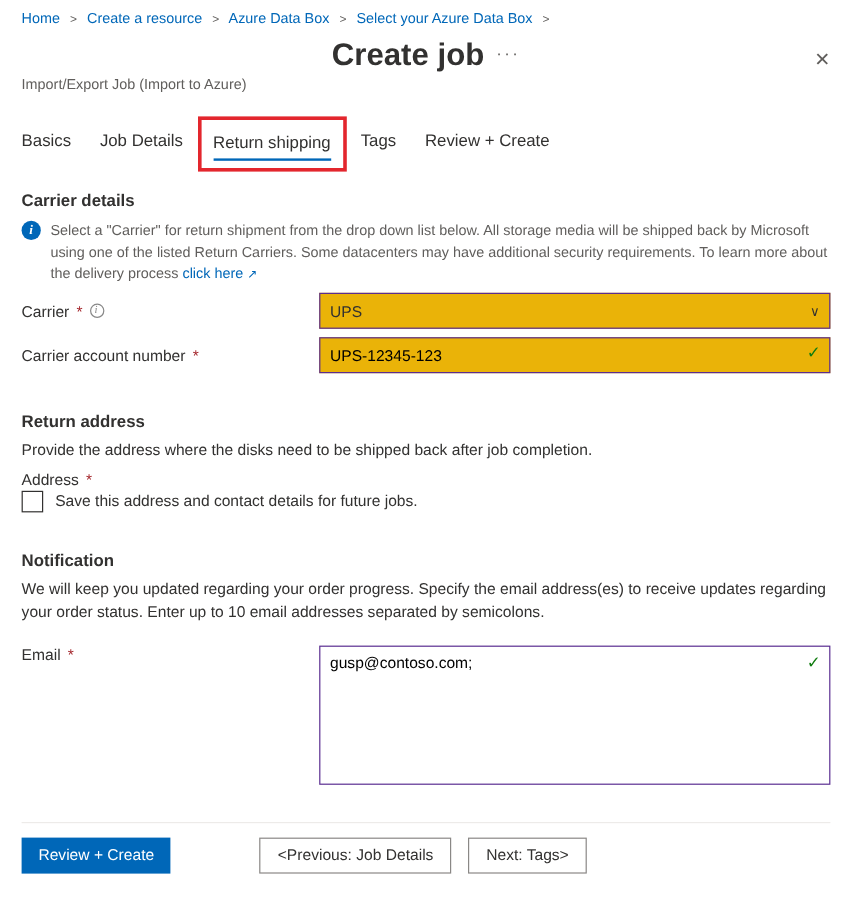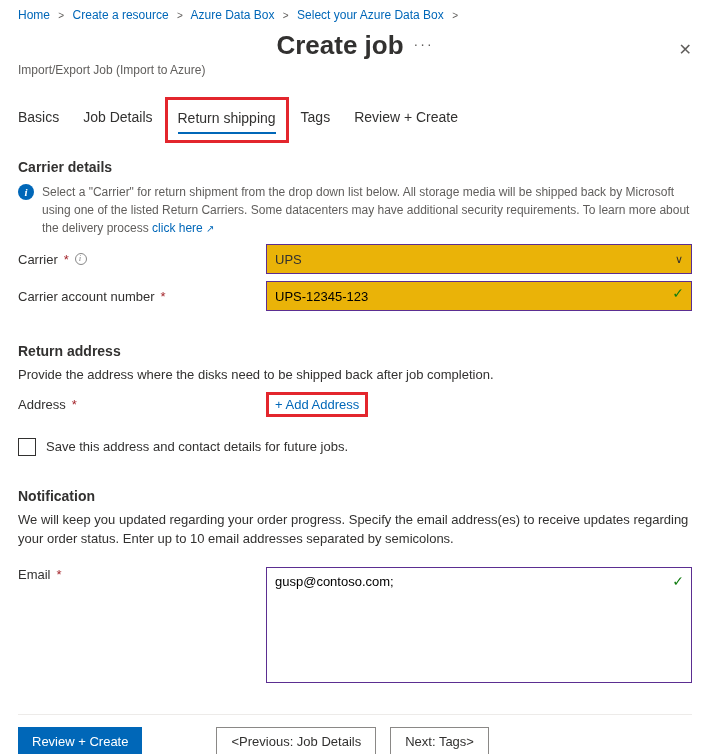--- a/index.html
+++ b/index.html
@@ -40,21 +40,21 @@
   .select, .text-input {
     width:100%; border:1px solid #5b2e91; height:26px; font-size:13px;
     padding:14px 8px; background:#eab308; position:relative;
   }
   .select { display:flex; align-items:center; justify-content:space-between; cursor:pointer; }
   .chev { font-size:11px; color:#323130; }
   .input-wrap { position:relative; }
   .check-ok { position:absolute; right:8px; top:4px; color:#107c10; font-size:14px; }
   .desc { font-size:13px; color:#323130; margin:6px 0 0; line-height:1.5; }
   .add-link { color:#0067b8; cursor:pointer; font-size:13px; }
-  .chk-row { display:flex; align-items:center; gap:10px; margin-top:21px; font-size:13px; }
+  .chk-row { display:flex; align-items:center; gap:10px; margin-top:2px; font-size:13px; }
   .chk { width:18px; height:18px; border:1px solid #323130; background:#fff; cursor:pointer; }
   textarea.big {
     width:100%; height:116px; border:1px solid #5b2e91; font-size:13px;
     font-family:inherit; padding:6px 26px 6px 8px; resize:none;
   }
   .footer {
     border-top:1px solid #edebe9; margin-top:28px; padding-top:12px;
     display:flex; gap:14px; align-items:center;
   }
   .btn-primary {
@@ -141,25 +141,20 @@
   </div>
 
   <h2 class="section" style="margin-top:32px">Return address</h2>
   <div class="desc">Provide the address where the disks need to be shipped back after job completion.</div>
 
   <div class="form-row">
     <div class="label-col">
       <span>Address</span>
       <span class="req">*</span>
     </div>
-    <div class="control-col">
-      <span class="hl-inner">
-        <span class="add-link">+ Add Address</span>
-      </span>
-    </div>
   </div>
 
   <div class="chk-row">
     <div class="chk"></div>
     <span>Save this address and contact details for future jobs.</span>
   </div>
 
   <h2 class="section" style="margin-top:32px">Notification</h2>
   <div class="desc">We will keep you updated regarding your order progress. Specify the email address(es) to receive updates regarding your order status. Enter up to 10 email addresses separated by semicolons.</div>
 

